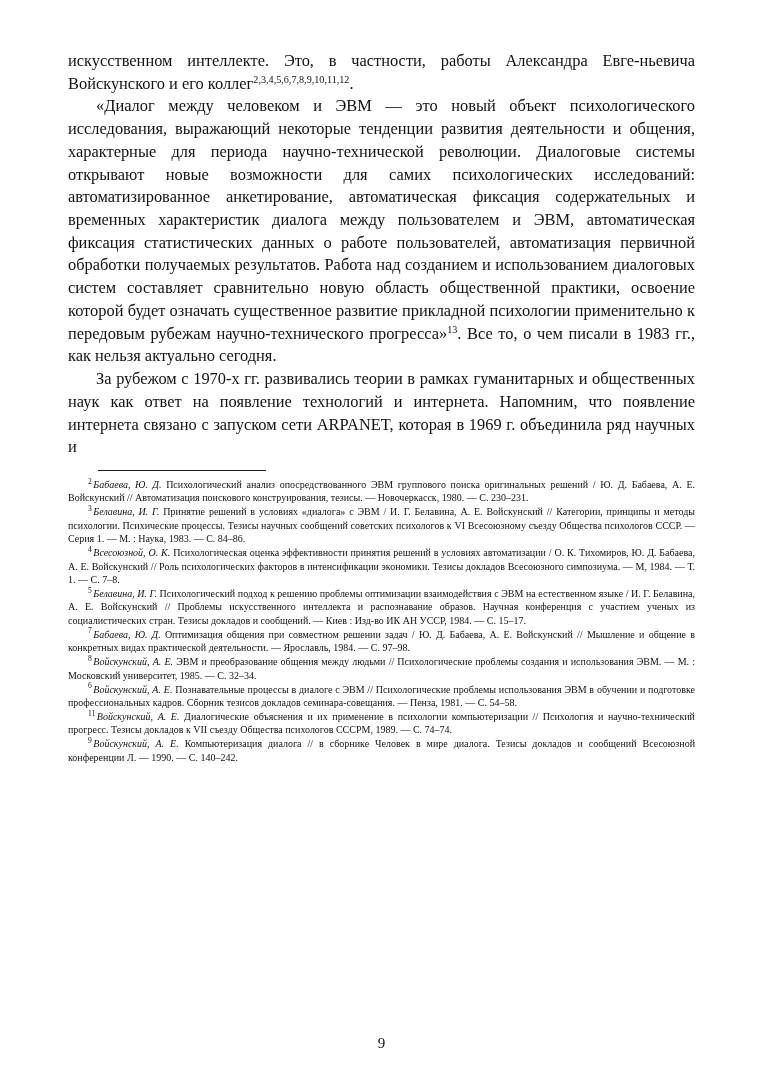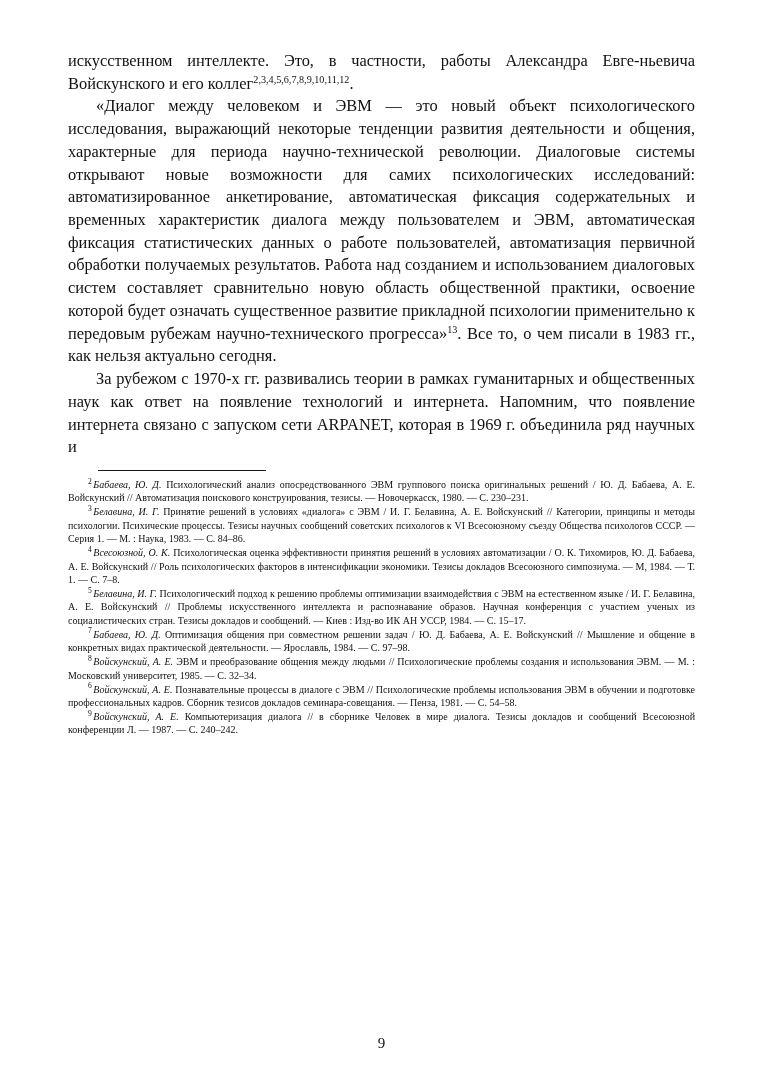--- a/index.html
+++ b/index.html
@@ -91,17 +91,18 @@
   <div class="rule"></div>
 
   <div class="footnotes">
       <p><span class="fn-num">2</span><i>Бабаева, Ю. Д.</i><span> Психологический анализ опосредствованного ЭВМ группового поиска оригинальных решений / Ю. Д. Бабаева, А. Е. Войскунский // Автоматизация поискового конструирования, тезисы. — Новочеркасск, 1980. — С. 230–231.</span></p>
       <p><span class="fn-num">3</span><i>Белавина, И. Г.</i><span> Принятие решений в условиях «диалога» с ЭВМ / И. Г. Белавина, А. Е. Войскунский // Категории, принципы и методы психологии. Психические процессы. Тезисы научных сообщений советских психологов к VI Всесоюзному съезду Общества психологов СССР. — Серия 1. — М. : Наука, 1983. — С. 84–86.</span></p>
       <p><span class="fn-num">4</span><i>Всесоюзной, О. К.</i><span> Психологическая оценка эффективности принятия решений в условиях автоматизации / О. К. Тихомиров, Ю. Д. Бабаева, А. Е. Войскунский // Роль психологических факторов в интенсификации экономики. Тезисы докладов Всесоюзного симпозиума. — М, 1984. — Т. 1. — С. 7–8.</span></p>
       <p><span class="fn-num">5</span><i>Белавина, И. Г.</i><span> Психологический подход к решению проблемы оптимизации взаимодействия с ЭВМ на естественном языке / И. Г. Белавина, А. Е. Войскунский // Проблемы искусственного интеллекта и распознавание образов. Научная конференция с участием ученых из социалистических стран. Тезисы докладов и сообщений. — Киев : Изд-во ИК АН УССР, 1984. — С. 15–17.</span></p>
       <p><span class="fn-num">7</span><i>Бабаева, Ю. Д.</i><span> Оптимизация общения при совместном решении задач / Ю. Д. Бабаева, А. Е. Войскунский // Мышление и общение в конкретных видах практической деятельности. — Ярославль, 1984. — С. 97–98.</span></p>
       <p><span class="fn-num">8</span><i>Войскунский, А. Е.</i><span> ЭВМ и преобразование общения между людьми // Психологические проблемы создания и использования ЭВМ. — М. : Московский университет, 1985. — С. 32–34.</span></p>
       <p><span class="fn-num">6</span><i>Войскунский, А. Е.</i><span> Познавательные процессы в диалоге с ЭВМ // Психологические проблемы использования ЭВМ в обучении и подготовке профессиональных кадров. Сборник тезисов докладов семинара-совещания. — Пенза, 1981. — С. 54–58.</span></p>
-      <p><span class="fn-num">9</span><i>Войскунский, А. Е.</i><span> Компьютеризация диалога // в сборнике Человек в мире диалога. Тезисы докладов и сообщений Всесоюзной конференции Л. — 1987. — С. 240–242.</span></p>
+      <p><span class="fn-num">11</span><i>Войскунский, А. Е.</i><span> Диалогические объяснения и их применение в психологии компьютеризации // Психология и научно-технический прогресс. Тезисы докладов к VII съезду Общества психологов СССРМ, 1989. — С. 74–74.</span></p>
+      <p><span class="fn-num">9</span><i>Войскунский, А. Е.</i><span> Компьютеризация диалога // в сборнике Человек в мире диалога. Тезисы докладов и сообщений Всесоюзной конференции Л. — 1990. — С. 140–242.</span></p>
     </div>
 
   <div class="page-number">9</div>
 </div>
 
 </body></html>

